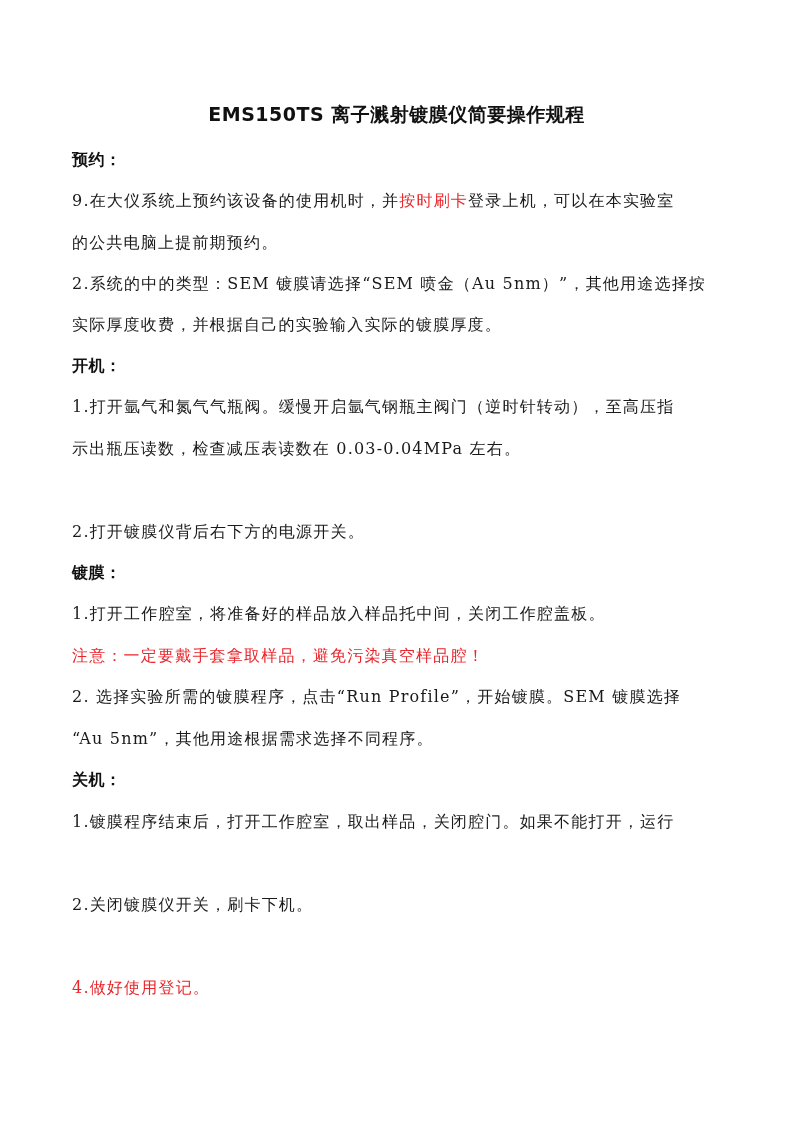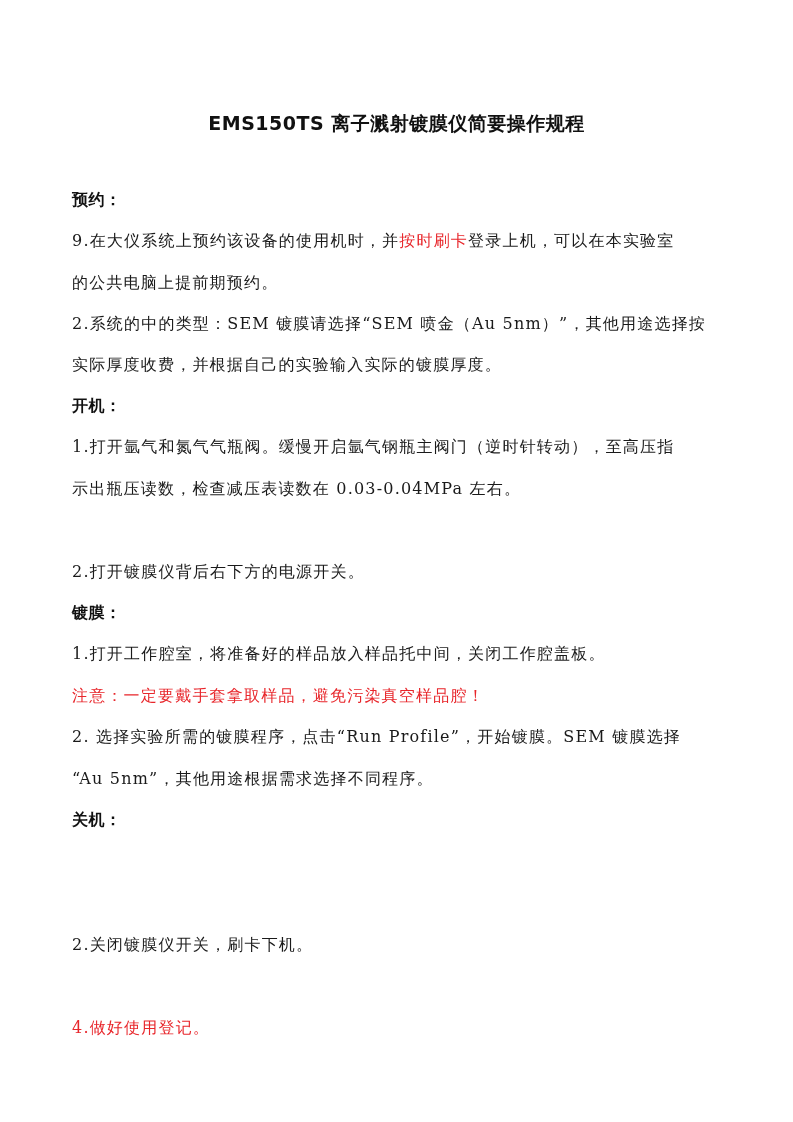--- a/index.html
+++ b/index.html
@@ -1,23 +1,23 @@
 <!DOCTYPE html>
 <html><head>
 <meta charset="utf-8">
 <style>
   html, body { margin: 0; padding: 0; background: #ffffff; }
   body { width: 793px; height: 1122px; position: relative; overflow: hidden;
          font-family: "DejaVu Serif", "Liberation Serif", serif; color: #1a1a1a; }
   .page { position: absolute; left: 0; top: 0; width: 793px; height: 1122px; }
   .title { position: absolute; left: 0; width: 793px; top: 102px; text-align: center;
            font-family: "DejaVu Sans", "Liberation Sans", sans-serif; font-size: 19px;
-           font-weight: bold; letter-spacing: 0.5px; color: #111; margin-top: 9px; }
+           font-weight: bold; letter-spacing: 0.5px; color: #111; }
   .line { position: absolute; left: 72px; width: 650px; font-size: 16px; white-space: nowrap;
-          letter-spacing: 1.2px; margin-top: 40px; }
+          letter-spacing: 1.2px; }
   .heading { font-family: "DejaVu Sans", "Liberation Sans", sans-serif; font-weight: bold;
              font-size: 16px; color: #111; letter-spacing: 0.5px; }
   .red { color: #e8262b; }
   sub { font-size: 10px; vertical-align: -3px; line-height: 0; }
 </style>
 </head>
 <body>
 
 <div class="page">
   <div class="title">EMS150TS 离子溅射镀膜仪简要操作规程</div>
@@ -33,15 +33,16 @@
   <div class="line" style="top:439px">示出瓶压读数，检查减压表读数在 0.03-0.04MPa 左右。</div>
   <div class="line" style="top:522px">2.打开镀膜仪背后右下方的电源开关。</div>
 
   <div class="line heading" style="top:563px">镀膜：</div>
   <div class="line" style="top:604px">1.打开工作腔室，将准备好的样品放入样品托中间，关闭工作腔盖板。</div>
   <div class="line red" style="top:646px">注意：一定要戴手套拿取样品，避免污染真空样品腔！</div>
   <div class="line" style="top:687px">2. 选择实验所需的镀膜程序，点击“Run Profile”，开始镀膜。SEM 镀膜选择</div>
   <div class="line" style="top:729px">“Au 5nm”，其他用途根据需求选择不同程序。</div>
 
   <div class="line heading" style="top:770px">关机：</div>
+  <div class="line" style="top:812px">1.镀膜程序结束后，打开工作腔室，取出样品，关闭腔门。如果不能打开，运行</div>
   <div class="line" style="top:895px">2.关闭镀膜仪开关，刷卡下机。</div>
   <div class="line red" style="top:978px">4.做好使用登记。</div>
 </div>
 
 </body></html>

